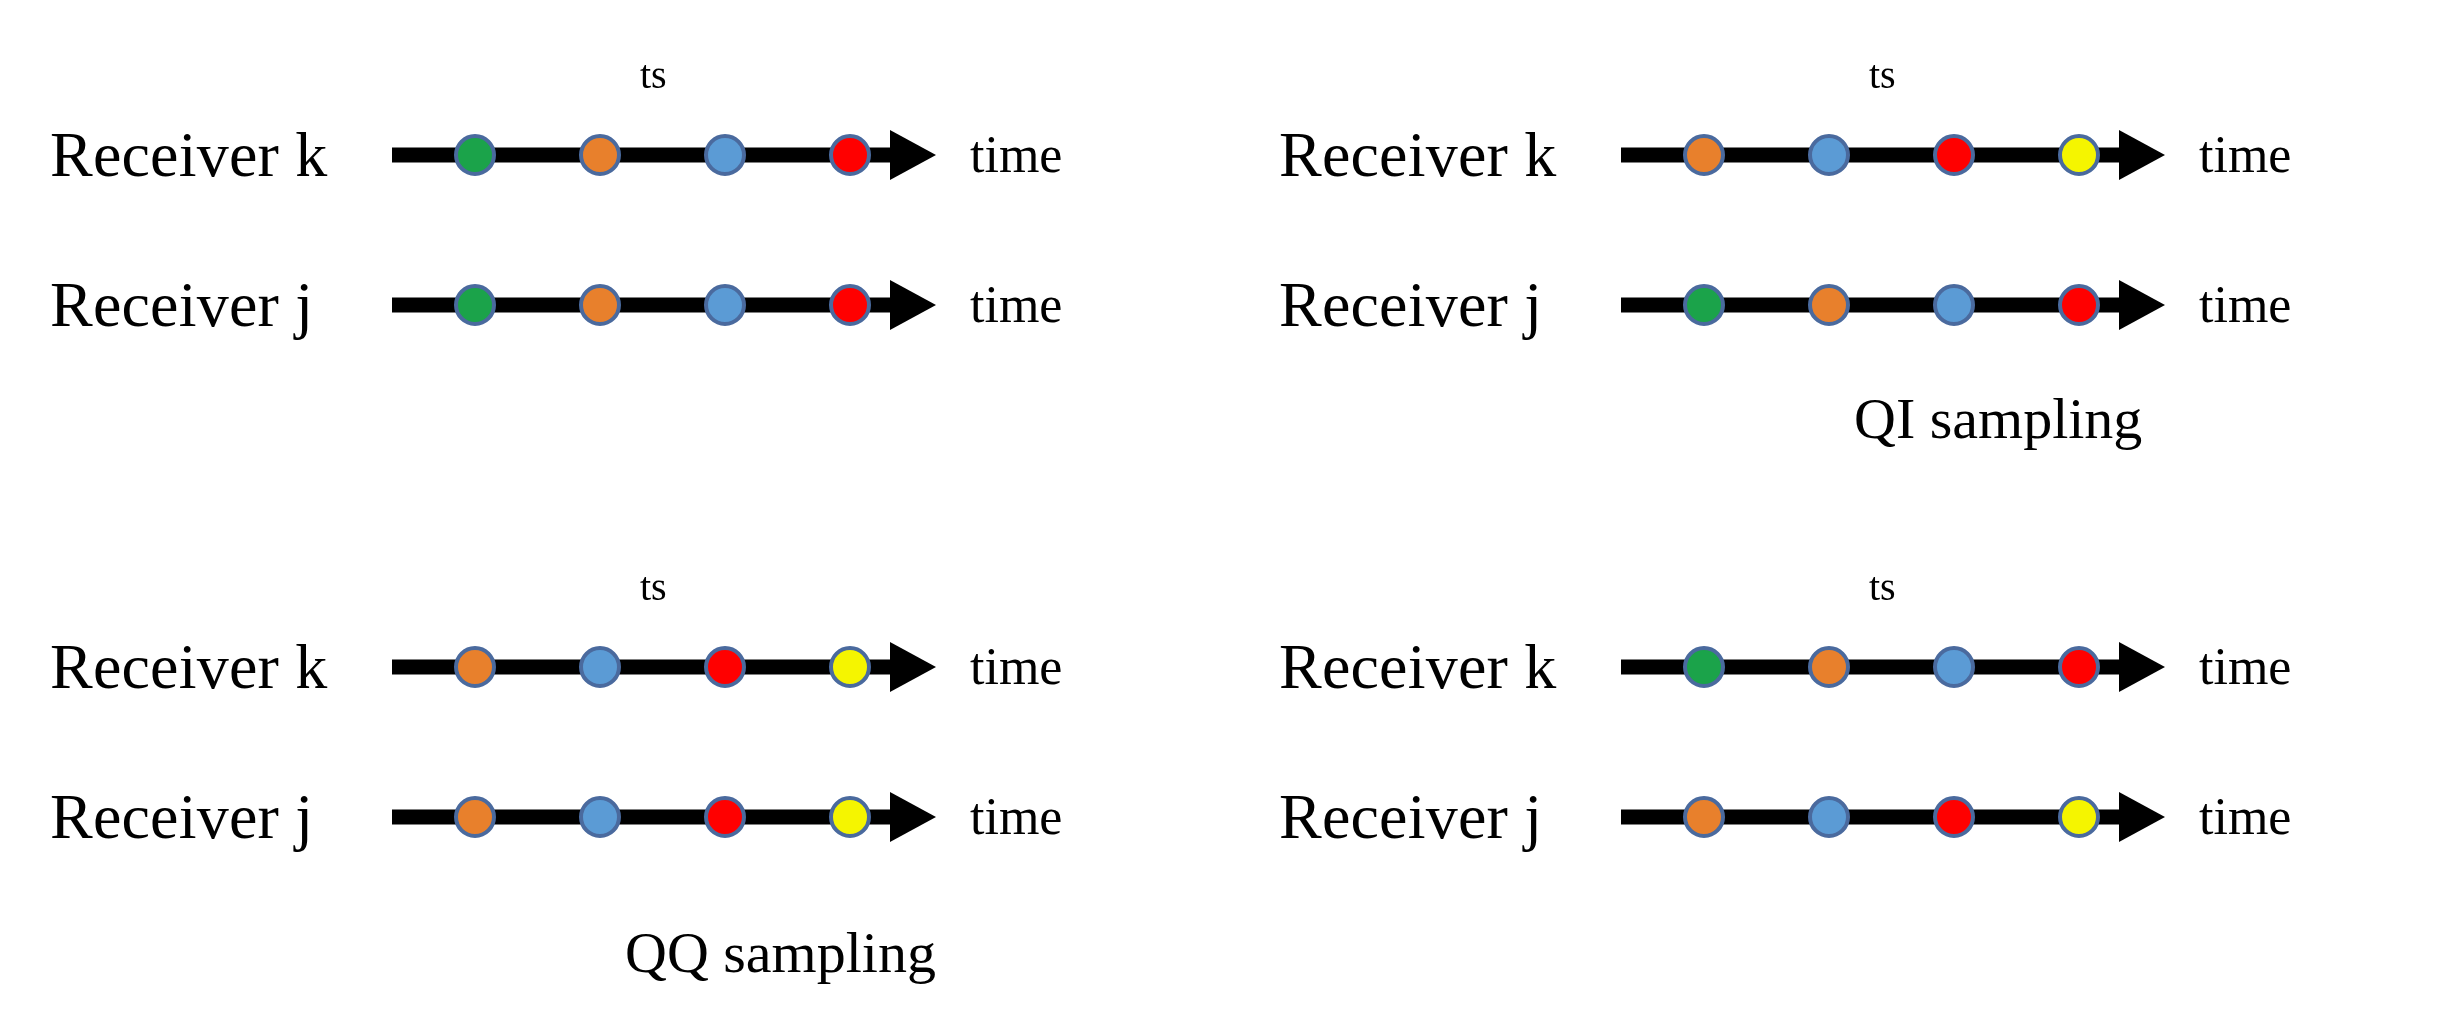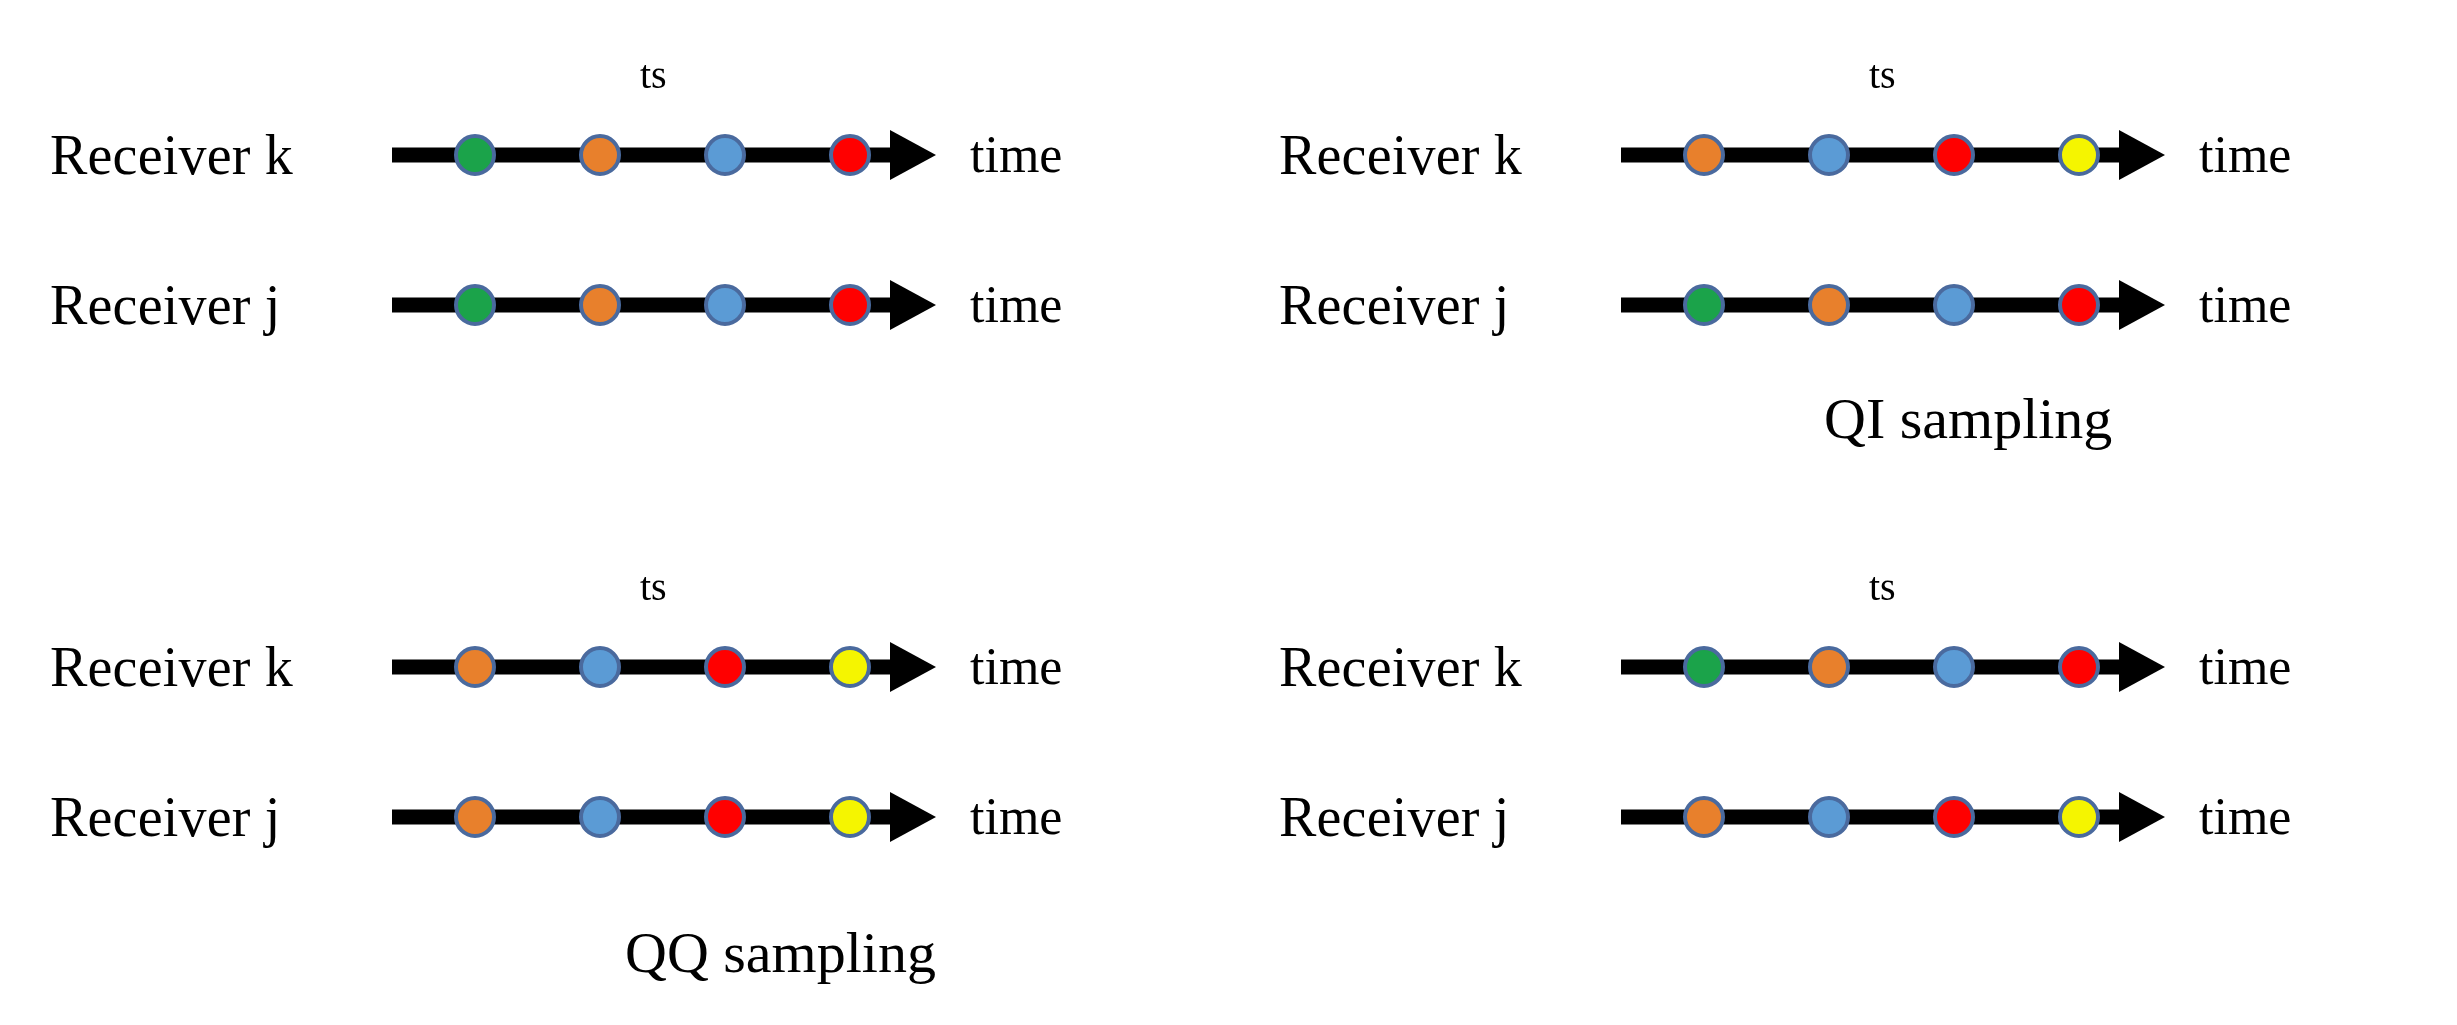--- a/index.html
+++ b/index.html
@@ -44,21 +44,21 @@
     position: absolute;
     left: 0;
     width: 100%;
     height: 90px;
     display: flex;
     align-items: center;
   }
 
   .row-label {
     position: absolute;
-    font-size: 56px;
+    font-size: 64px;
     line-height: 1;
     letter-spacing: 0.2px;
     white-space: nowrap;
     font-family: "Liberation Serif", "DejaVu Serif", serif;
     color: #000;
   }
 
   
   .timeline {
     position: absolute;
@@ -168,21 +168,21 @@
         <div class="timeline" style="left: 392px; top: 10px; width: 544px;">
           <div class="axis-line" style="width: 498px; background: rgb(0, 0, 0);"></div>
           <div class="arrow-head" style="left: 498px; border-left-color: rgb(0, 0, 0);"></div>
           <div class="dot" style="left: 83px; background: rgb(27, 163, 74); border-color: rgb(74, 106, 158);"></div>
           <div class="dot" style="left: 208px; background: rgb(232, 128, 44); border-color: rgb(74, 106, 158);"></div>
           <div class="dot" style="left: 333px; background: rgb(91, 155, 213); border-color: rgb(74, 106, 158);"></div>
           <div class="dot" style="left: 458px; background: rgb(255, 0, 0); border-color: rgb(74, 106, 158);"></div>
         </div>
         <div class="time-label" style="left: 970px;">time</div>
       </div>
-      <div class="caption" style="left: 595px; top: 390px;">QI sampling</div>
+      <div class="caption" style="left: 625px; top: 390px;">QI sampling</div>
     </div>
     <div class="panel">
       <div class="ts-label" style="left: 640px; top: 55px;">ts</div>
       <div class="row" style="top: 110px;">
         <div class="row-label" style="left: 50px; top: 50%; transform: translateY(-50%);">Receiver k</div>
         <div class="timeline" style="left: 392px; top: 10px; width: 544px;">
           <div class="axis-line" style="width: 498px; background: rgb(0, 0, 0);"></div>
           <div class="arrow-head" style="left: 498px; border-left-color: rgb(0, 0, 0);"></div>
           <div class="dot" style="left: 83px; background: rgb(232, 128, 44); border-color: rgb(74, 106, 158);"></div>
           <div class="dot" style="left: 208px; background: rgb(91, 155, 213); border-color: rgb(74, 106, 158);"></div>

